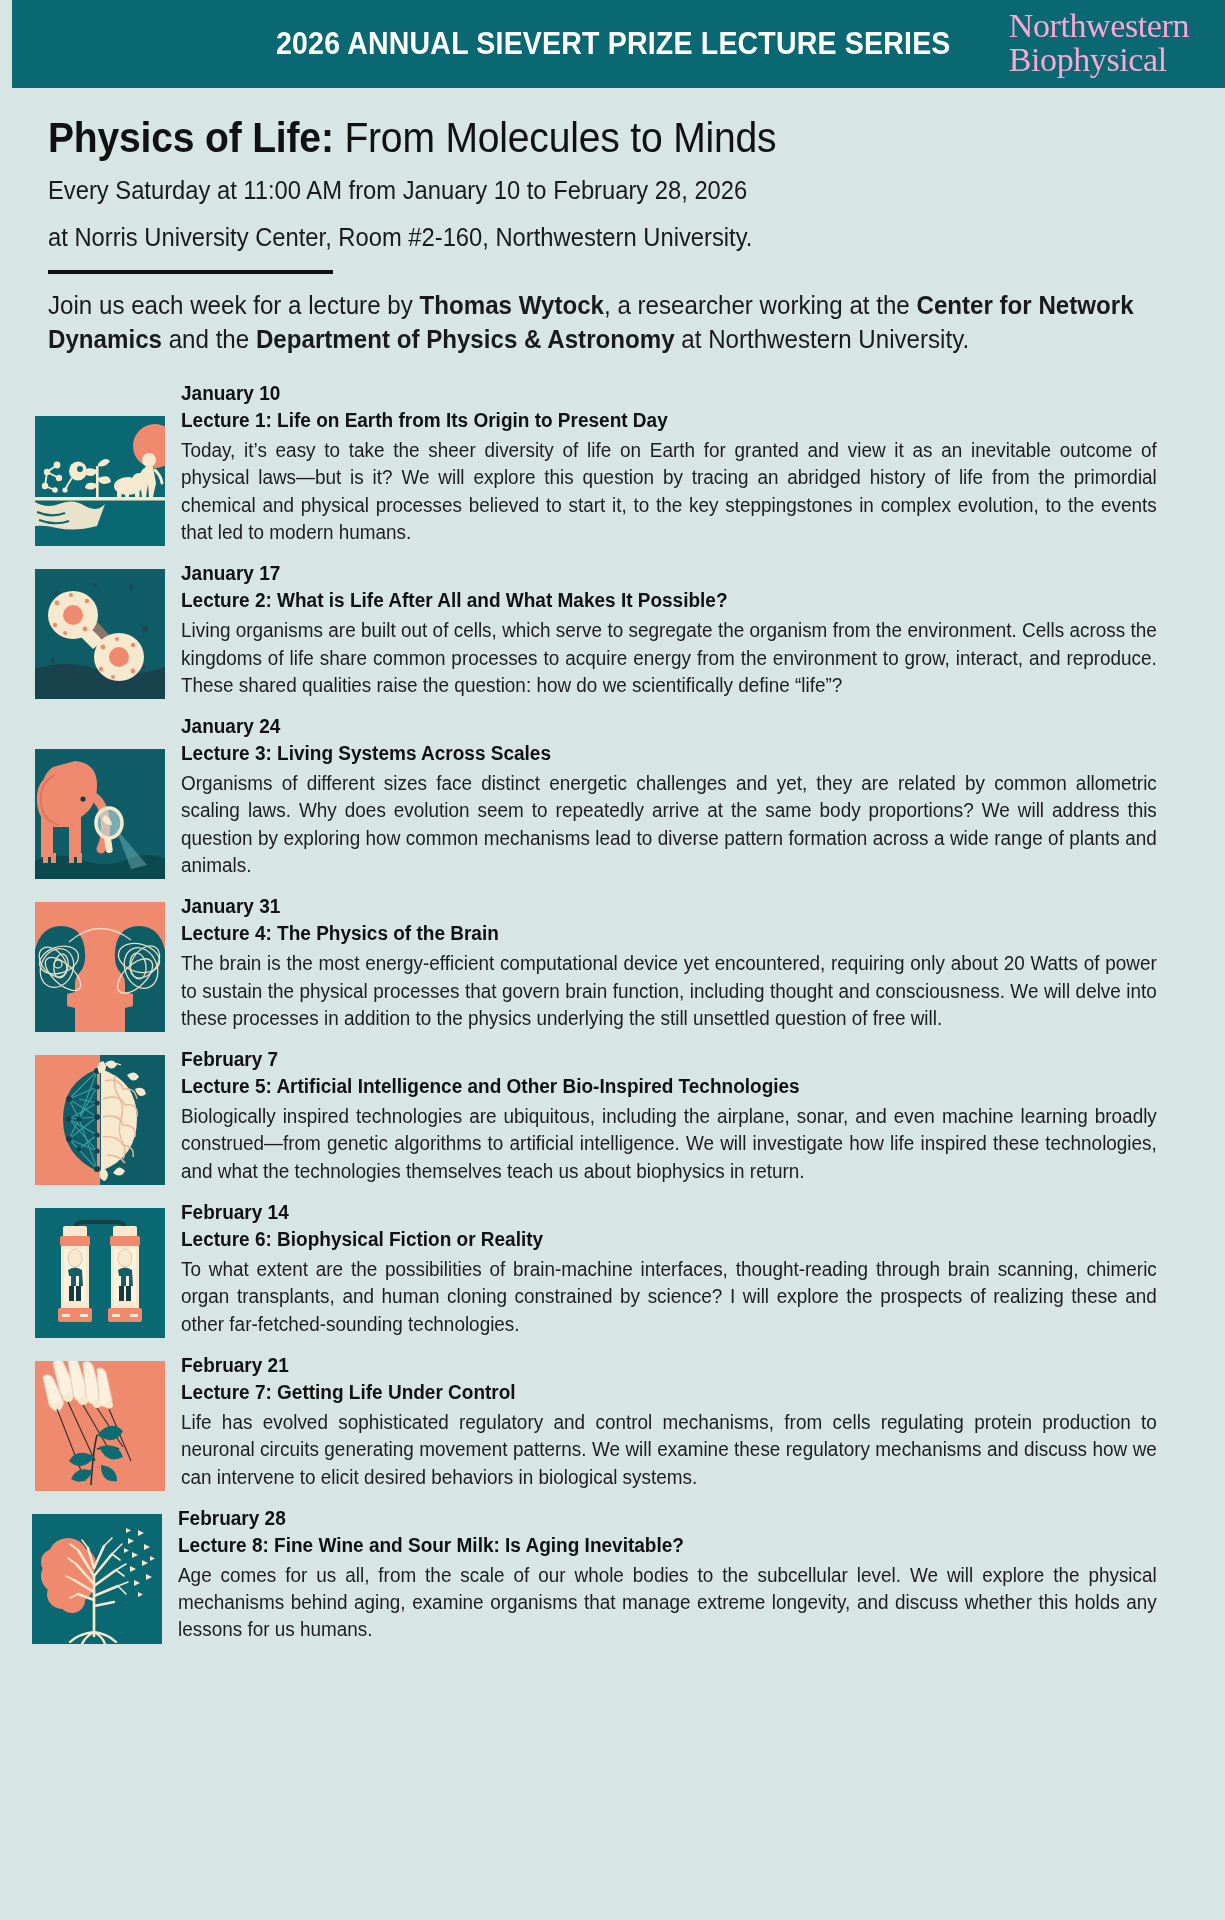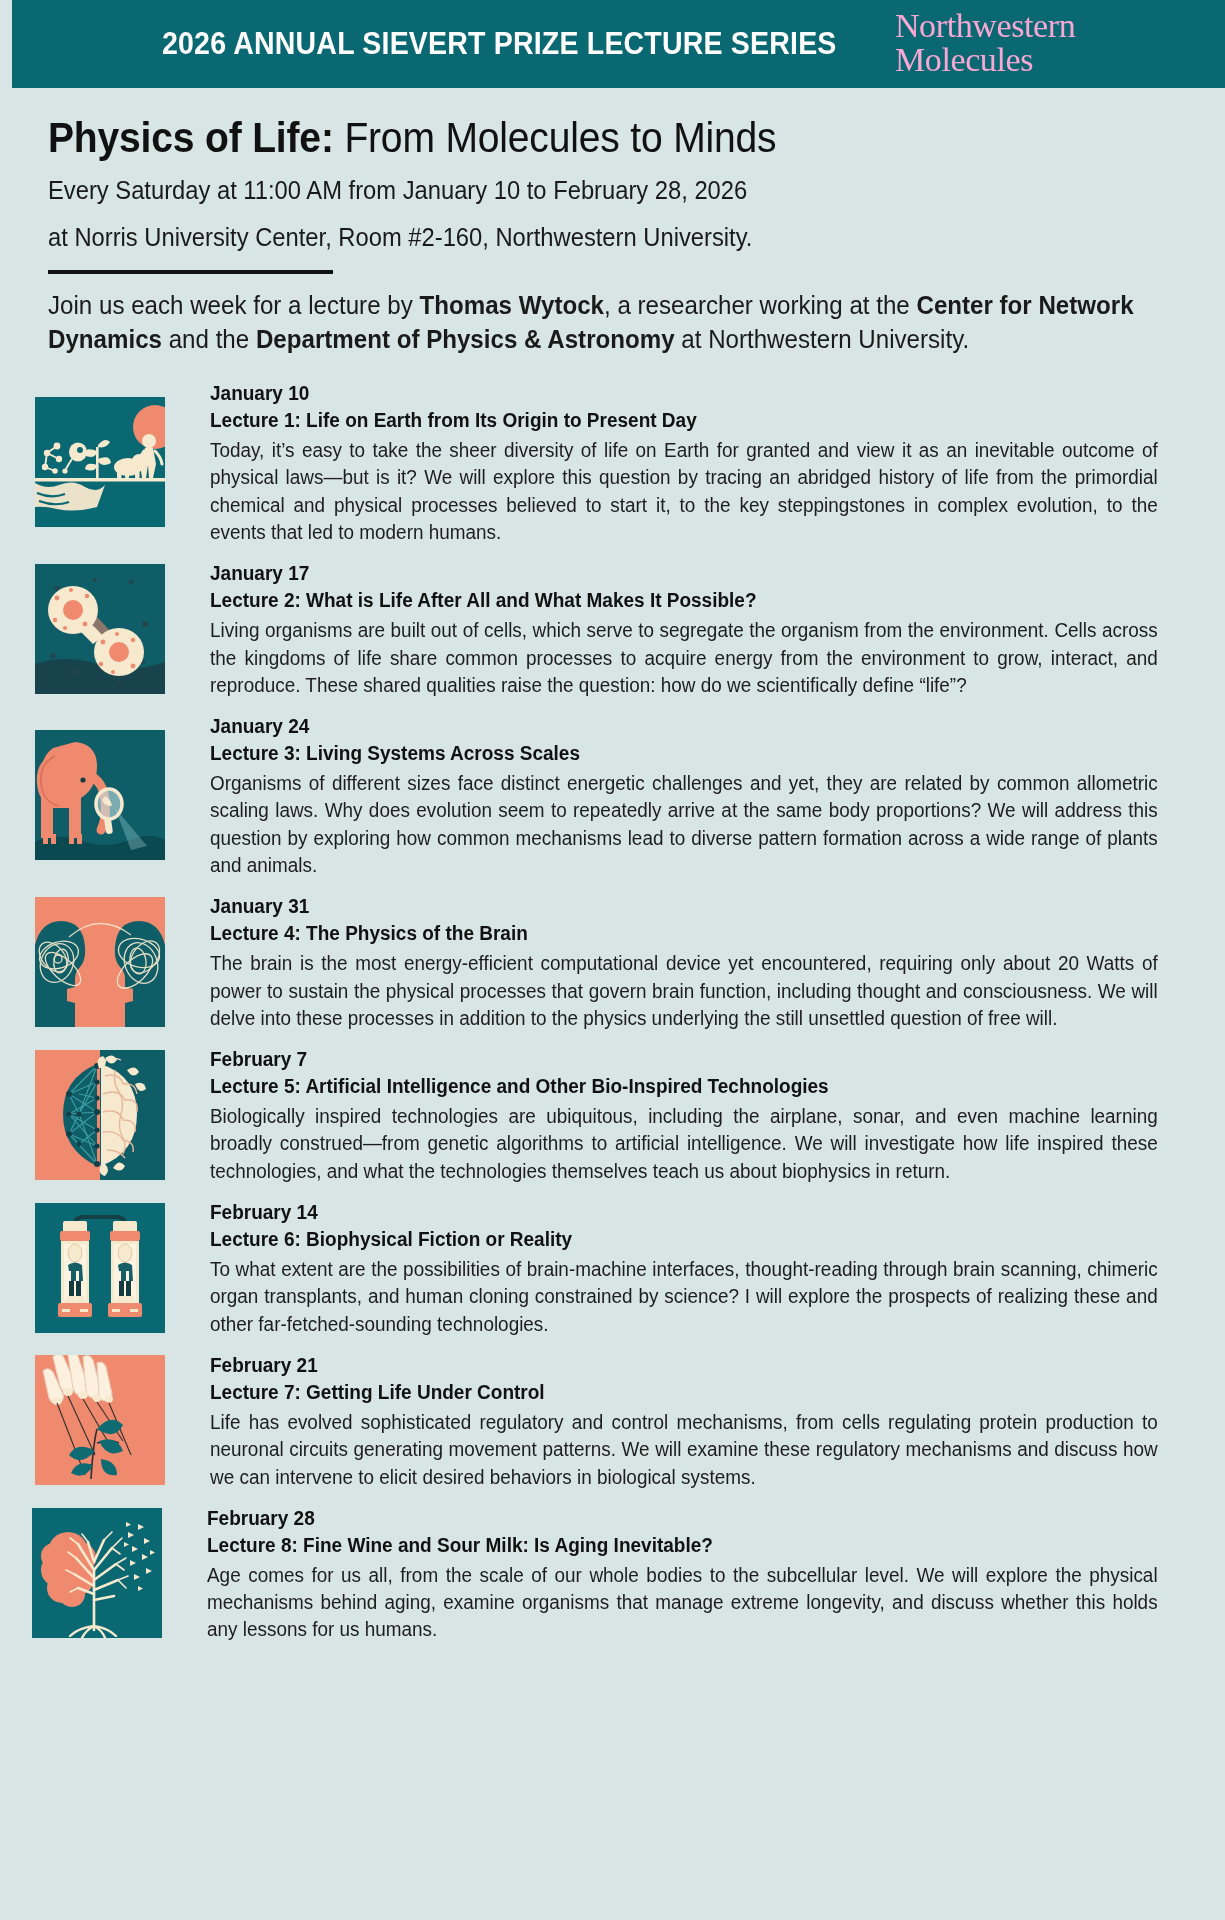--- a/index.html
+++ b/index.html
@@ -19,21 +19,21 @@
     overflow: hidden;
   }
 
   
   .header-bar {
     position: relative;
     height: 88px;
     background: #0a6873;
     display: flex;
     align-items: center;
-    justify-content: center;
+    justify-content: flex-end;
     padding: 0 36px 0 36px;
     margin-left: 12px;
   }
   .series-title {
     color: #ffffff;
     font-size: 31px;
     font-weight: bold;
     letter-spacing: 0.2px;
     transform: scaleX(0.92);
     transform-origin: left center;
@@ -90,25 +90,24 @@
     transform: scaleX(0.965);
     transform-origin: left center;
   }
   .intro b { font-weight: bold; }
 
   
   .lectures { margin-top: 22px; }
 
   .lecture {
     display: flex;
-    align-items: center;
+    align-items: flex-end;
     padding-left: 35px;
     padding-right: 38px;
     margin-bottom: 12px;
-    gap: 29px;
   }
 
   .thumb {
     flex: 0 0 130px;
     width: 130px;
     height: 130px;
     margin-right: 16px;
     background: #0a6873;
     position: relative;
     overflow: hidden;
@@ -150,21 +149,21 @@
 </style>
 </head>
 <body>
 
 <div class="poster">
 
   <div class="header-bar">
     <div class="series-title">2026 ANNUAL SIEVERT PRIZE LECTURE SERIES</div>
     <div class="nu-logo">
       <span class="l1">Northwestern</span>
-      <span class="l2">Molecules</span>
+      <span class="l2">Biophysical</span>
     </div>
   </div>
 
   <div class="title-block">
     <div class="main-title">
       <span class="bold">Physics of Life:</span><span class="reg"> From Molecules to Minds</span>
     </div>
     <div class="subtitle">Every Saturday at 11:00 AM from January 10 to February 28, 2026</div>
     <div class="subtitle">at Norris University Center, Room #2-160, Northwestern University.</div>
 

